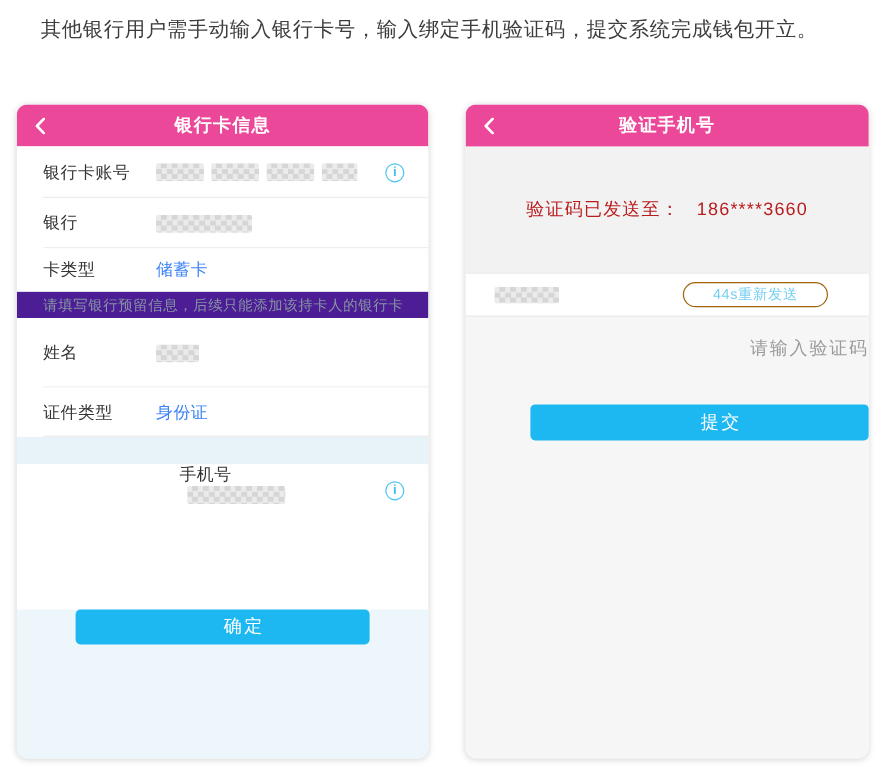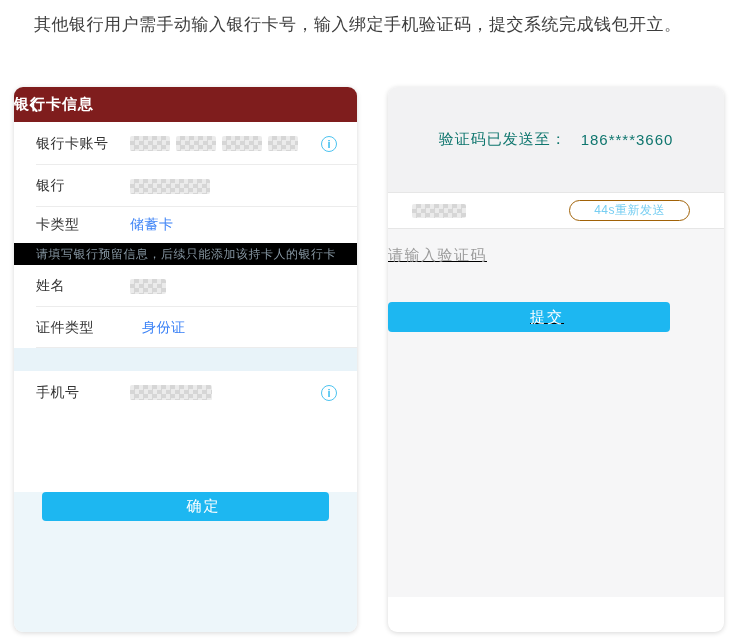--- a/index.html
+++ b/index.html
@@ -7,54 +7,54 @@
   .page { position:relative; width:737px; height:639px; background:#fff; overflow:hidden; }
 
   
   .intro { position:absolute; top:10px; left:0; width:684px; font-size:17px; line-height:29px; color:#3d3d3d; text-indent:2em; letter-spacing:.5px; }
 
   
   .panel { position:absolute; top:87px; height:545px; background:#fff; border-radius:9px; overflow:hidden; box-shadow:0 1px 5px rgba(0,0,0,.16); }
   .panel-left  { left:14px;  width:343px; }
   .panel-right { left:388px; width:336px; }
 
-  .panel-header { position:relative; height:35px; background:#7f1d1d; display:flex; align-items:center; justify-content:flex-start; }
+  .panel-header { position:relative; height:35px; background:#ec4899; display:flex; align-items:center; justify-content:center; }
   .panel-title { color:#fff; font-size:15px; font-weight:bold; letter-spacing:1px; }
   .back-btn { position:absolute; left:15px; top:0; height:35px; width:20px; display:flex; align-items:center; cursor:pointer; }
 
   
   .row { position:relative; display:flex; align-items:center; background:#fff; padding-left:22px; }
   .row .sep { position:absolute; left:22px; right:0; bottom:0; height:1px; background:#ececec; }
   .row-label { width:94px; font-size:14px; color:#333; letter-spacing:.5px; flex:none; }
   .row-value { font-size:14px; color:#3b82f6; letter-spacing:.5px; }
   .r1 { height:43px; } .r2 { height:42px;align-items:center; } .r3 { height:36px; }
-  .r4 { height:42px; } .r5 { height:41px;gap:12px; } .r6 { height:41px; } .r7 { height:43px; }
+  .r4 { height:58px; } .r5 { height:41px; } .r6 { height:41px; } .r7 { height:43px;flex-direction:column; }
 
-  .notice { height:22px; background:#000000; display:flex; align-items:center; padding-left:22px; font-size:12px; color:#8696a2; letter-spacing:.5px; }
+  .notice { height:22px; background:#4c1d95; display:flex; align-items:center; padding-left:22px; font-size:12px; color:#8696a2; letter-spacing:.5px; }
   .spacer-band { height:23px; background:#e8f3f9; }
   .bottom-area { height:177px; background:#edf6fa; }
 
   
   .mosaic-group { display:flex; gap:6px; align-items:center; }
   .mosaic { height:15px; border-radius:2px; background:repeating-conic-gradient(#d6d6d6 0% 25%, #ebebeb 0% 50%); background-size:9px 9px; filter:blur(.4px); }
   .w40{width:40px;} .w30{width:30px;} .w80{width:80px;} .w36{width:36px;} .w90{width:90px;} .w82{width:82px;} .w54{width:54px; height:14px;}
 
   .info-icon { position:absolute; right:20px; top:50%; transform:translateY(-50%); width:16px; height:16px; border-radius:50%;
     border:1px solid #4cc3f0; color:#3fbfef; font-size:11px; line-height:14px; text-align:center; font-weight:bold; cursor:pointer; }
 
   .primary-btn { display:block; border:none; background:#1db7f1; color:#fff; font-size:15px; letter-spacing:2px; border-radius:4px; cursor:pointer; font-family:inherit;padding-left:36px; }
-  .confirm-btn { width:287px; height:29px; margin:78px auto 0 auto; }
+  .confirm-btn { width:245px; height:29px; margin:78px auto 0 auto; }
 
   
   .sent-area { height:105px; background:#f2f2f3; display:flex; align-items:center; justify-content:center; }
-  .sent-text { font-size:15px; color:#0f766e; letter-spacing:1px; }
+  .sent-text { font-size:15px; color:#b91c1c; letter-spacing:1px; }
   .sent-phone { margin-left:14px; letter-spacing:1px; }
   .code-row { height:37px; background:#fff; border-top:1px solid #e6e6e6; border-bottom:1px solid #e6e6e6; display:flex; align-items:center; padding:0 34px 0 24px; justify-content:space-between; }
   .resend-pill { height:21px; padding:0 24px; border:1px solid #a16207; border-radius:11px; background:#fff; color:#77cef2; font-size:12px; letter-spacing:.5px; cursor:pointer; font-family:inherit; }
-  .below-area { height:368px; background:#f6f6f7; display:flex; flex-direction:column; align-items:flex-start;text-decoration:underline; }
+  .below-area { height:368px; background:#f6f6f7; display:flex; flex-direction:column; align-items:flex-end; }
   .hint { margin-top:17px; font-size:15px; color:#9b9b9b; letter-spacing:1.5px; }
   .submit-btn { width:282px; height:30px; margin-top:37px; }
 </style>
 </head>
 <body>
 
 <div class="page">
 
   <p class="intro">其他银行用户需手动输入银行卡号，输入绑定手机验证码，提交系统完成钱包开立。</p>
 
@@ -113,20 +113,28 @@
       <span class="mosaic w82"></span>
       <span class="info-icon">i</span>
     </div>
 
     <div class="bottom-area">
       <button class="primary-btn confirm-btn">确定</button>
     </div>
   </div>
 
   <div class="panel panel-right">
+    <div class="panel-header">
+      <span class="back-btn">
+        <svg width="9" height="14" viewBox="0 0 9 14">
+            <path d="M7.5 1 L1.8 7 L7.5 13" stroke="#ffffff" stroke-width="2.2" fill="none" stroke-linecap="round" stroke-linejoin="round"></path>
+          </svg>
+      </span>
+      <span class="panel-title">验证手机号</span>
+    </div>
 
     <div class="sent-area">
       <span class="sent-text">验证码已发送至：</span>
       <span class="sent-text sent-phone">186****3660</span>
     </div>
 
     <div class="code-row">
       <span class="mosaic w54"></span>
       <button class="resend-pill">44s重新发送</button>
     </div>

